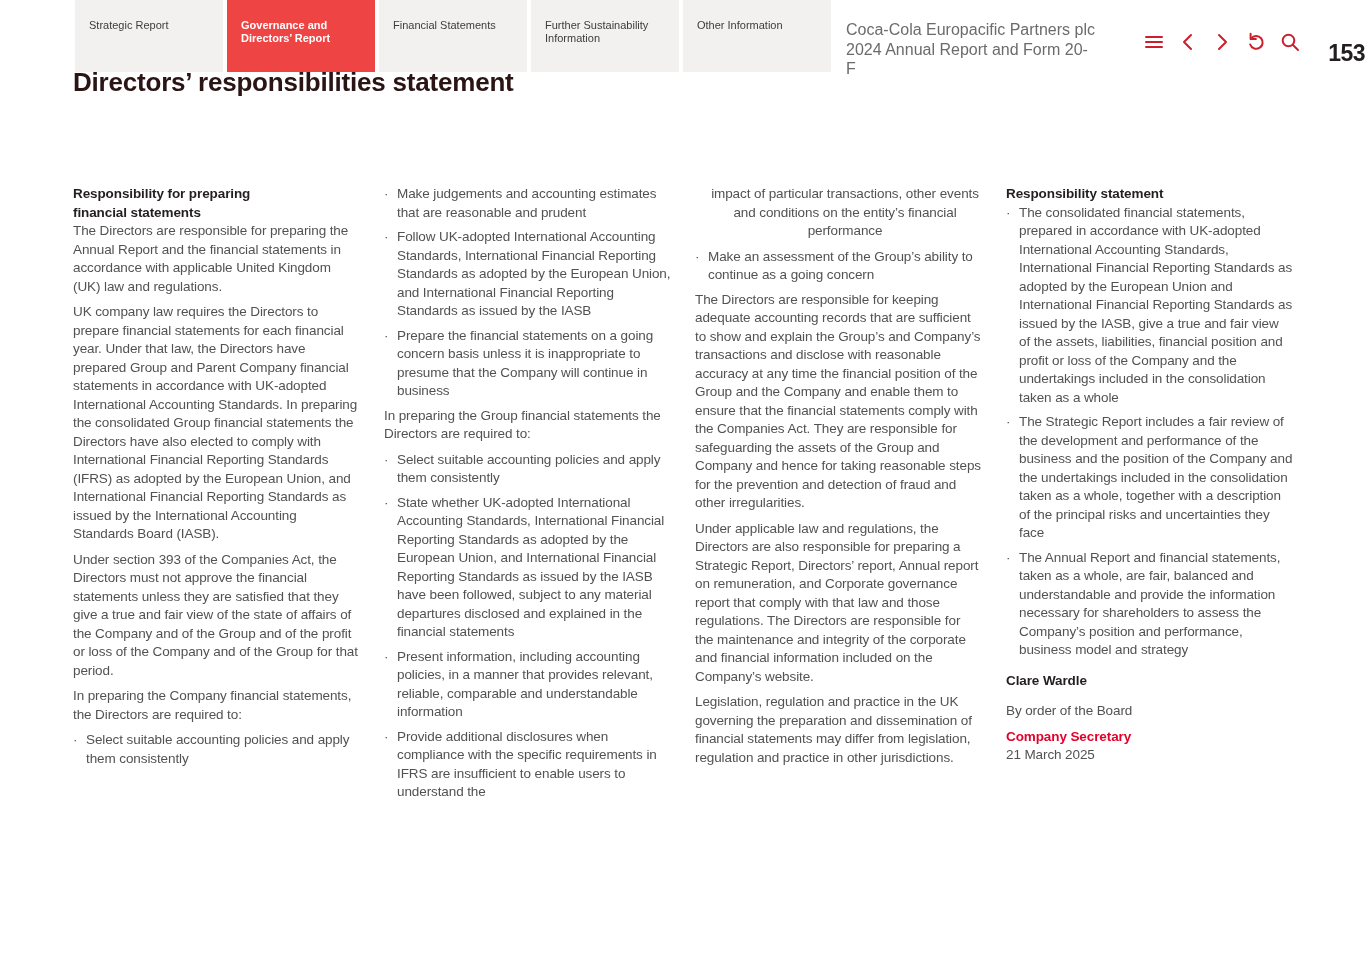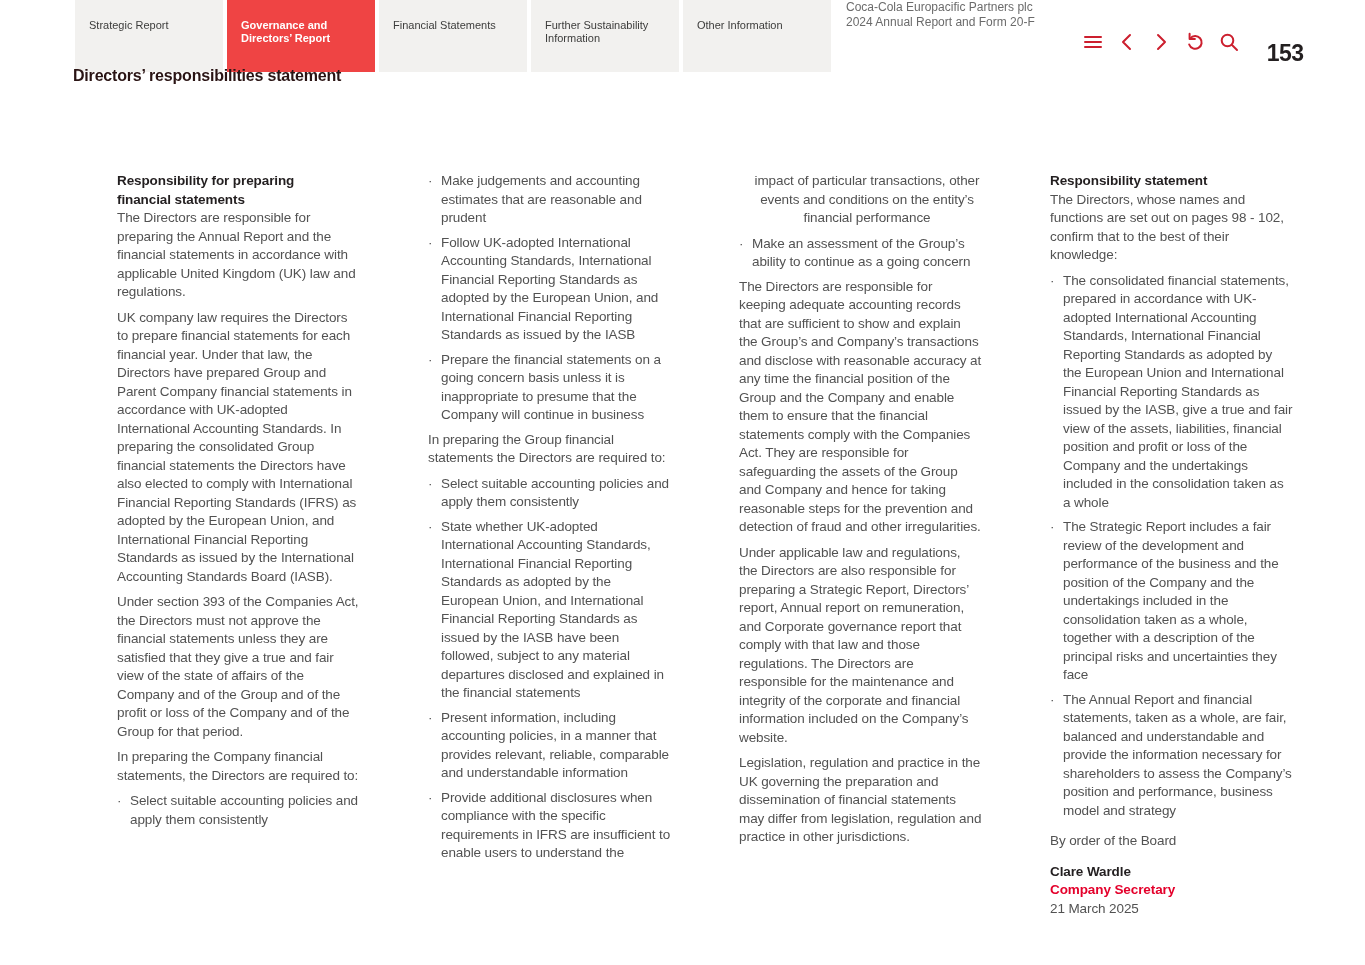--- a/index.html
+++ b/index.html
@@ -5,34 +5,34 @@
   * { margin:0; padding:0; box-sizing:border-box; }
   html,body { width:1365px; height:965px; background:#ffffff; overflow:hidden;
     font-family:"Liberation Sans","DejaVu Sans",sans-serif; }
 
   
   .topbar { display:flex; align-items:flex-start; padding-left:75px; height:57px; }
   .tabs { display:flex; gap:4px; height:57px; }
   .tab { width:148px; height:72px; background:#f2f1ef; color:#3c3c3b;
     font-size:11px; line-height:1.18; padding:19px 0 0 14px; cursor:pointer; }
   .tab.active { background:#ef4444; color:#ffffff; font-weight:700; }
-  .brand { margin-left:15px; color:#6b6b6b; font-size:12px; line-height:1.22; }
+  .brand { margin-left:15px; padding-top:20px; color:#6b6b6b; font-size:16px; line-height:1.22; }
   .toolbar { display:flex; align-items:center; gap:14px; margin-left:48px; padding-top:32px; }
   .icon-btn { width:20px; height:20px; border:none; background:none; cursor:pointer; padding:0; display:block; }
   .icon-btn svg { display:block; stroke:#cc1f2e; fill:none; stroke-width:2; stroke-linecap:round; stroke-linejoin:round; }
   .pagenum { margin-left:28px; padding-top:40px; font-size:23px; font-weight:700; color:#231f20; letter-spacing:-0.5px; }
 
   
-  .page-title { margin:10px 0 0 73px; font-size:16px; font-weight:700; color:#2a1414; letter-spacing:-0.2px; }
+  .page-title { margin:10px 0 0 73px; font-size:26px; font-weight:700; color:#2a1414; letter-spacing:-0.2px; }
 
   
   .content { margin:87px 0 0 73px; display:grid; grid-template-columns:repeat(4,287px); column-gap:24px;
     color:#525252; font-size:13.5px; line-height:18.5px; letter-spacing:-0.1px; }
 
-  .block { margin-bottom:7px;margin-left:44px; }
+  .block { margin-bottom:7px; }
   .heading { font-weight:700; color:#231f20; white-space:pre-line; margin-bottom:0; }
   .bullet { display:flex; margin-bottom:6px; }
   .dot { flex:0 0 13px; }
   .cont { padding-left:13px;text-align:center; }
   .by-order { margin-top:12px; }
   .name { font-weight:700; color:#231f20; margin-top:12px; margin-bottom:0; }
   .role { font-weight:700; color:#e4002b; margin-bottom:0; }
   .date { margin-bottom:0; }
 </style>
 </head>
@@ -138,31 +138,30 @@
       <div class="block bullet">
         <span class="dot">·</span>
         <span class="btxt">Make an assessment of the Group’s ability to continue as a going concern</span>
       </div>
       <div class="block para">The Directors are responsible for keeping adequate accounting records that are sufficient to show and explain the Group’s and Company’s transactions and disclose with reasonable accuracy at any time the financial position of the Group and the Company and enable them to ensure that the financial statements comply with the Companies Act. They are responsible for safeguarding the assets of the Group and Company and hence for taking reasonable steps for the prevention and detection of fraud and other irregularities.</div>
       <div class="block para">Under applicable law and regulations, the Directors are also responsible for preparing a Strategic Report, Directors’ report, Annual report on remuneration, and Corporate governance report that comply with that law and those regulations. The Directors are responsible for the maintenance and integrity of the corporate and financial information included on the Company’s website.</div>
       <div class="block para">Legislation, regulation and practice in the UK governing the preparation and dissemination of financial statements may differ from legislation, regulation and practice in other jurisdictions.</div>
     </div>
   <div class="col">
       <div class="block heading">Responsibility statement</div>
-      <div class="block para">The Directors, whose names and functions are set out on pages 98 - 102, confirm that to the best of their knowledge:</div>
       <div class="block bullet">
         <span class="dot">·</span>
         <span class="btxt">The consolidated financial statements, prepared in accordance with UK-adopted International Accounting Standards, International Financial Reporting Standards as adopted by the European Union and International Financial Reporting Standards as issued by the IASB, give a true and fair view of the assets, liabilities, financial position and profit or loss of the Company and the undertakings included in the consolidation taken as a whole</span>
       </div>
       <div class="block bullet">
         <span class="dot">·</span>
         <span class="btxt">The Strategic Report includes a fair review of the development and performance of the business and the position of the Company and the undertakings included in the consolidation taken as a whole, together with a description of the principal risks and uncertainties they face</span>
       </div>
       <div class="block bullet">
         <span class="dot">·</span>
         <span class="btxt">The Annual Report and financial statements, taken as a whole, are fair, balanced and understandable and provide the information necessary for shareholders to assess the Company’s position and performance, business model and strategy</span>
       </div>
+      <div class="block name">Clare Wardle</div>
       <div class="block by-order">By order of the Board</div>
-      <div class="block name">Clare Wardle</div>
       <div class="block role">Company Secretary</div>
       <div class="block date">21 March 2025</div>
     </div>
 </div>
 
 </body></html>

